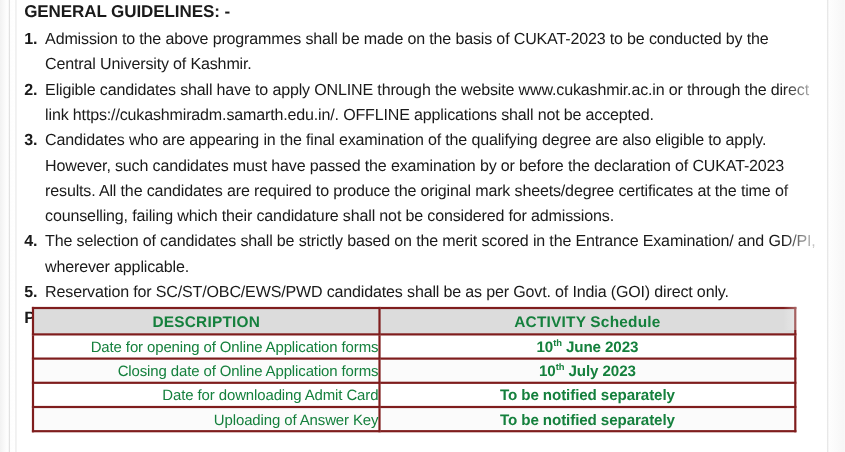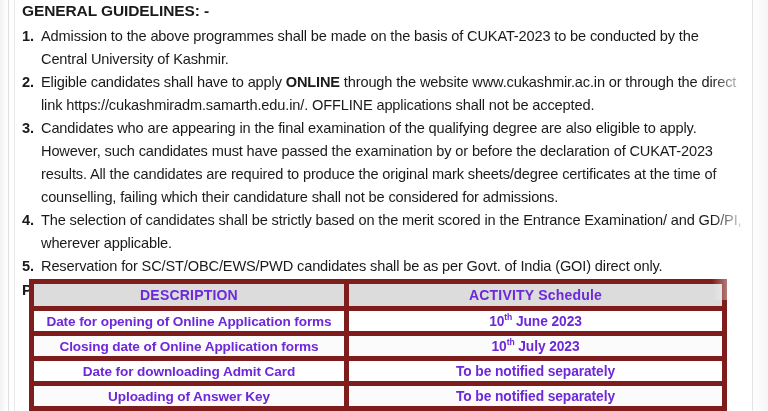--- a/index.html
+++ b/index.html
@@ -97,54 +97,55 @@
     display: block;
   }
   .note-line {
     font-size: 15px;
     font-weight: bold;
     line-height: 23px;
     letter-spacing: -0.1px;
     padding-left: 0;
   }
 
-  b.inl { font-weight: bold; }
+  b.inl { font-weight: normal; }
 
   
   .schedule-table {
     position: absolute;
     left: 29px;
     top: 279px;
     width: 693px;
     border-collapse: collapse;
     table-layout: fixed;
     font-size: 13.6px;
   }
   .schedule-table td, .schedule-table th {
-    border: 5px solid #7f1d1d;
+    border: 2px solid #7f1d1d;
     padding: 0;
     height: 20px;
     text-align: center;
     vertical-align: middle;
     letter-spacing: -0.1px;
-    color: #6d28d9;
+    color: #15803d;
   }
   .schedule-table thead th {
     background: #dcdcdc;
     font-weight: bold;
     font-size: 14px;
     height: 22px;
     letter-spacing: 0.2px;
   }
   .col-desc { width: 315px; }
   .col-act  { width: 378px; }
 
   .schedule-table tbody td.desc {
-    font-weight: bold;
+    font-weight: normal;
     font-size: 13.6px;
+    text-align: right;
   }
   .schedule-table tbody td.act {
     font-weight: bold;
     font-size: 13.8px;
   }
   .schedule-table tbody tr:nth-child(odd) td { background: #ffffff; }
   .schedule-table tbody tr:nth-child(even) td { background: #fbfbfb; }
 
   sup {
     font-size: 0.62em;

